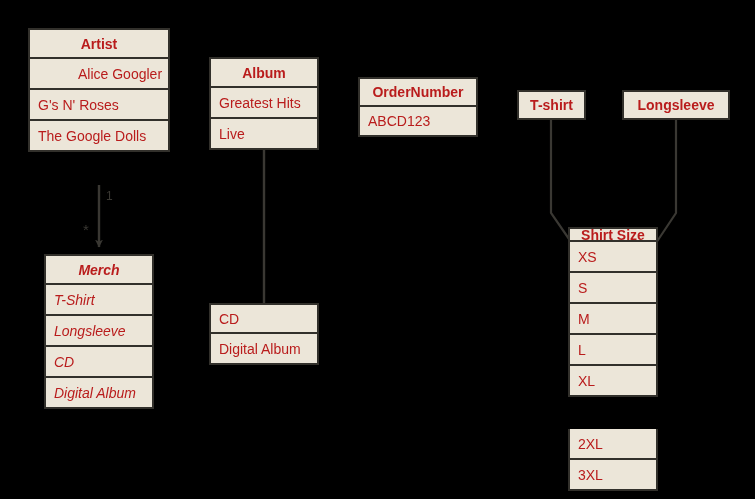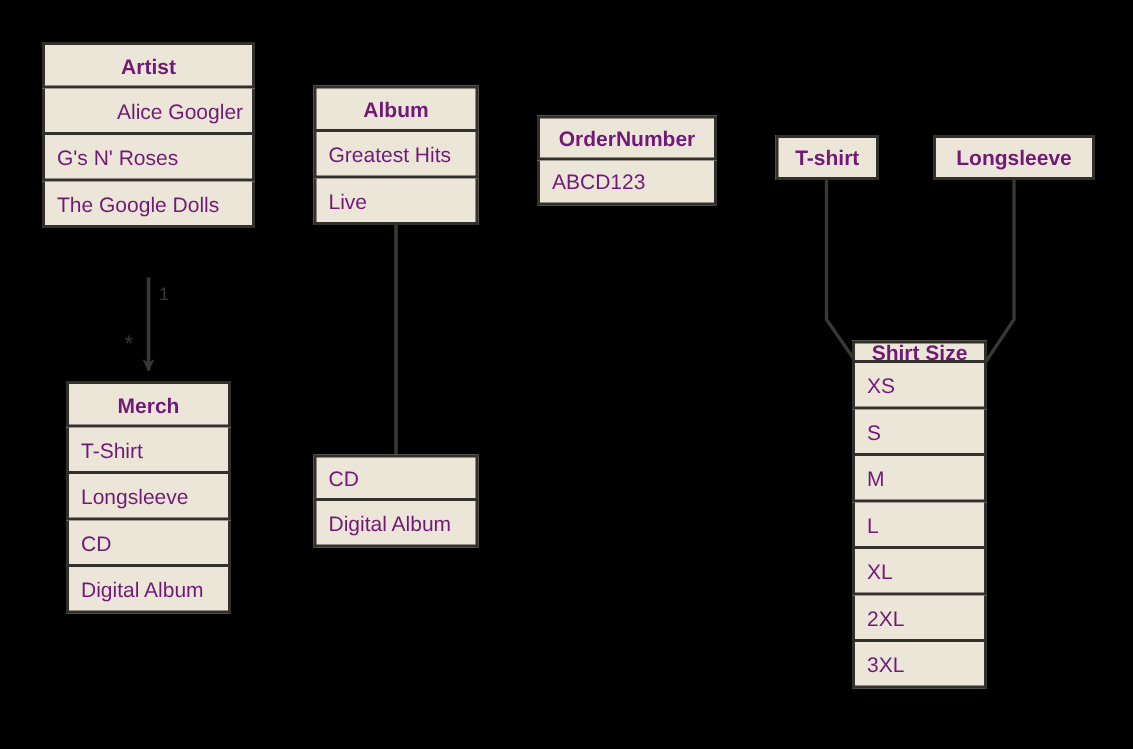--- a/index.html
+++ b/index.html
@@ -25,21 +25,21 @@
     pointer-events: none;
   }
   .entity {
     position: absolute;
     box-sizing: border-box;
   }
   .cell {
     box-sizing: border-box;
     background: #ece6d9;
     border: 2px solid #32302b;
-    color: #701a75;
+    color: #b91c1c;
     font-size: 14px;
     line-height: 1;
     display: flex;
     align-items: center;
     overflow: hidden;
     white-space: nowrap;
   }
   .cell + .cell {
     border-top: none;
   }
@@ -111,25 +111,25 @@
     <div class="cell header" style="height:30px;">Longsleeve</div>
   </div>
 
   <div class="entity" style="left:568px; top:227px; width:90px;">
     <div class="cell header" style="height:15px;">Shirt Size</div>
     <div class="cell row" style="height:31px;">XS</div>
     <div class="cell row" style="height:31px;">S</div>
     <div class="cell row" style="height:31px;">M</div>
     <div class="cell row" style="height:31px;">L</div>
     <div class="cell row" style="height:31px;">XL</div>
-    <div class="cell row" style="height:31px;">2XL</div>
+    <div class="cell row" style="height:31px;margin-top:32px;">2XL</div>
     <div class="cell row" style="height:31px;">3XL</div>
   </div>
 
-  <div class="entity" style="left:44px; top:254px; width:110px;">
+  <div class="entity" style="left:44px; top:254px; width:110px;font-style:italic;">
     <div class="cell header" style="height:31px;">Merch</div>
     <div class="cell row" style="height:31px;">T-Shirt</div>
     <div class="cell row" style="height:31px;">Longsleeve</div>
     <div class="cell row" style="height:31px;">CD</div>
     <div class="cell row" style="height:31px;">Digital Album</div>
   </div>
 
   <div class="entity" style="left:209px; top:303px; width:110px;">
     <div class="cell row" style="height:31px;">CD</div>
     <div class="cell row" style="height:31px;">Digital Album</div>

